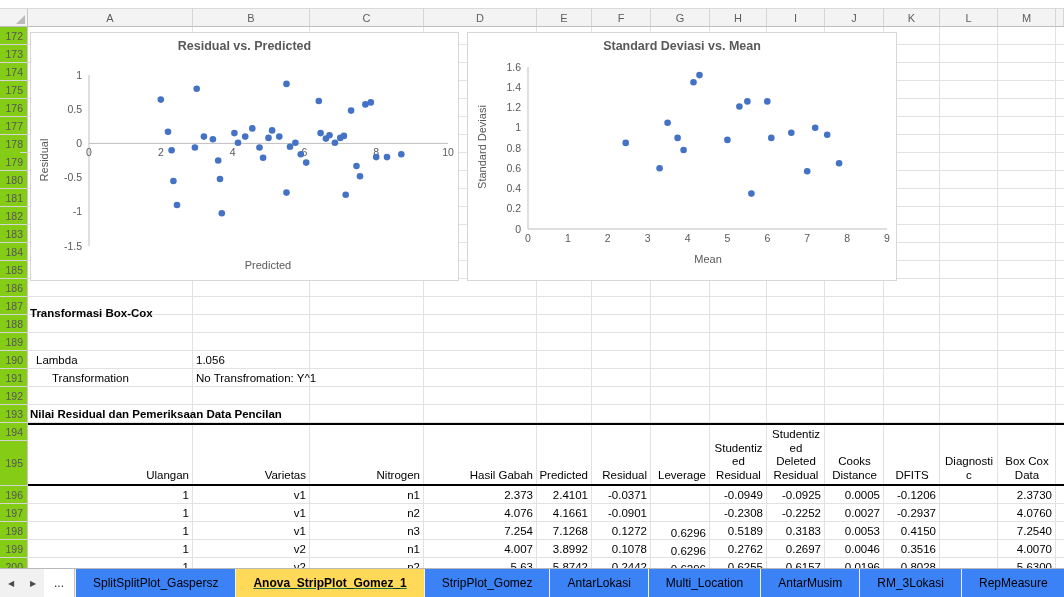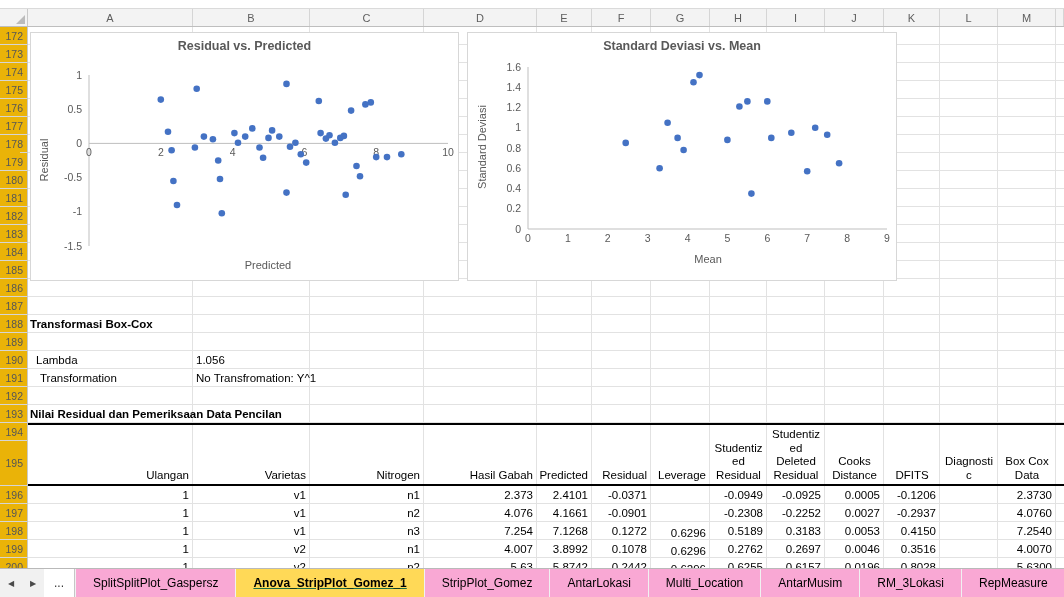--- a/index.html
+++ b/index.html
@@ -10,35 +10,35 @@
   #colheaders{position:absolute;left:0;top:8px;width:1064px;height:19px;display:flex;
     background:#F3F3F3;border-top:1px solid #DADADA;border-bottom:1px solid #BEBEBE;box-sizing:border-box;}
   .cornercell{width:28px;flex:0 0 28px;position:relative;border-right:1px solid #C9C9C9;box-sizing:border-box;}
   .corner-tri{position:absolute;right:2px;bottom:2px;width:0;height:0;
     border-left:9px solid transparent;border-bottom:9px solid #BBBBBB;}
   .colcell{box-sizing:border-box;border-right:1px solid #D5D5D5;display:flex;align-items:center;
     justify-content:center;font-size:11px;color:#5E5E5E;flex:0 0 auto;}
 
   
   #rowheaders{position:absolute;left:0;top:27px;width:28px;height:541px;overflow:hidden;
-    background:#eab308;border-right:1px solid #C9C9C9;box-sizing:border-box;}
+    background:#84cc16;border-right:1px solid #C9C9C9;box-sizing:border-box;}
   .rowcell{box-sizing:border-box;border-bottom:1px solid #D5D5D5;font-size:10.5px;color:#565656;
     display:flex;align-items:center;justify-content:flex-end;padding-right:4px;}
 
   
   #grid{position:absolute;left:28px;top:27px;width:1036px;height:541px;overflow:hidden;background:#fff;}
   .vline{position:absolute;top:0;width:1px;height:549px;background:#E2E2E2;z-index:1;}
   .hline{position:absolute;left:0;width:1036px;height:1px;background:#E2E2E2;z-index:1;}
 
   
   .scell{position:absolute;font-size:11.5px;line-height:18px;height:18px;color:#000;z-index:2;white-space:nowrap;}
-  #c0{left:2px;top:288px;font-weight:bold;}
+  #c0{left:2px;top:277px;font-weight:bold;}
   #c1{left:8px;top:324px;}
   #c2{left:168px;top:324px;}
-  #c3{left:12px;top:342px;}
+  #c3{left:24px;top:342px;}
   #c4{left:168px;top:342px;}
   #c5{left:2px;top:378px;font-weight:bold;}
 
   
   .theader{position:absolute;left:0;top:396px;width:1036px;height:63px;display:flex;z-index:2;
     border-top:2px solid #000;border-bottom:2px solid #000;box-sizing:border-box;}
   .th{display:flex;align-items:flex-end;box-sizing:border-box;padding:0 4px 2px 4px;
     font-size:11.5px;line-height:13.5px;white-space:pre-line;color:#000;flex:0 0 auto;}
   .th.r{justify-content:flex-end;}
   .th.c{justify-content:center;text-align:center;}
@@ -64,21 +64,21 @@
   #chart1 .ylabel{left:-46px;top:108px;}
 
   
   #tabbar{position:absolute;left:0;top:568px;width:1064px;height:29px;background:#F1F1F1;
     border-top:1px solid #B9B9B9;box-sizing:border-box;display:flex;align-items:stretch;overflow:hidden;}
   .navbtn{width:22px;flex:0 0 22px;display:flex;align-items:center;justify-content:center;
     font-size:8px;color:#4A4A4A;}
   .tab{display:flex;align-items:center;padding:0 17px;font-size:12px;color:#000;margin-right:1px;
     flex:0 0 auto;white-space:nowrap;}
   .tab.ellipsis{background:#FFFFFF;color:#333;padding:0 10px;border-right:1px solid #C6C6C6;}
-  .tab.yellow{background:#f9a8d4;}
+  .tab.yellow{background:#3b82f6;}
   .tab.active{background:#FFD957;font-weight:bold;}
   .tab.active .lbl{text-decoration:underline;text-decoration-color:#1E6F46;}
 </style>
 </head>
 <body>
 
 <div id="app">
 
   <div id="colheaders">
     <div class="cornercell">

